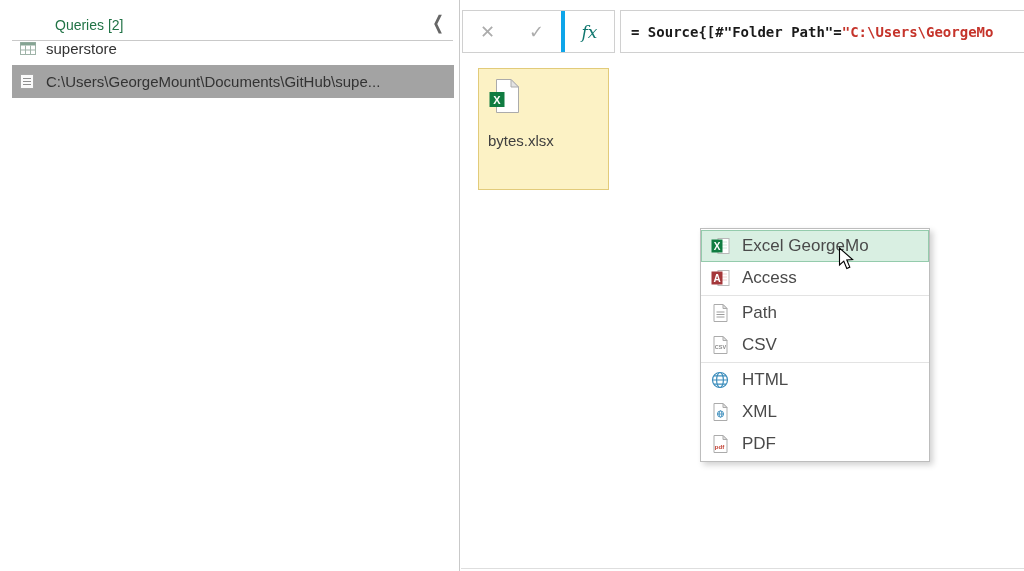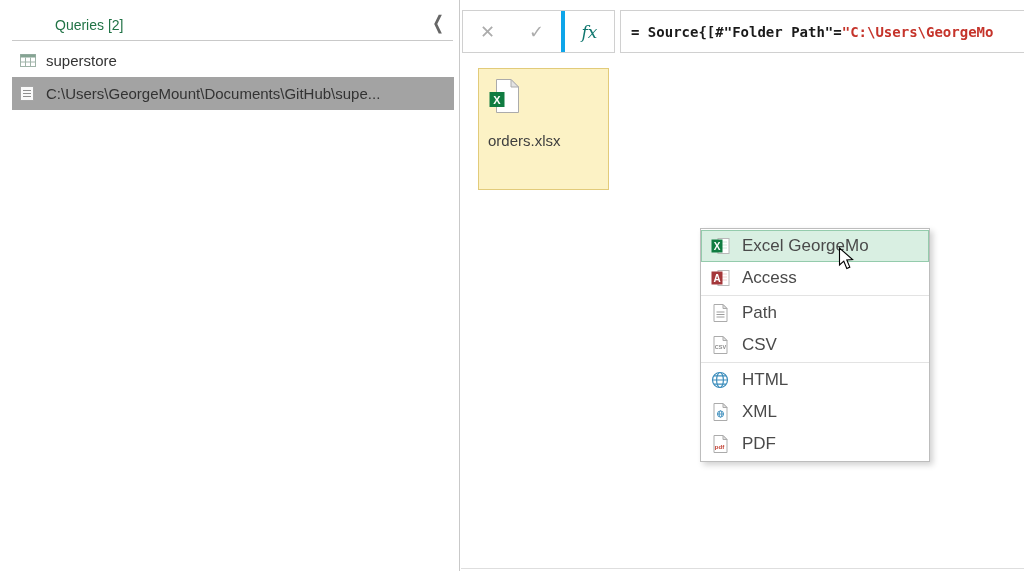--- a/index.html
+++ b/index.html
@@ -7,21 +7,21 @@
     position:relative; width:1024px; height:571px; background:#fff;
     font-family:"Liberation Sans", sans-serif; overflow:hidden;
     -webkit-font-smoothing:antialiased;
   }
 
   
   .sidebar { position:absolute; left:0; top:0; width:460px; height:571px; background:#fff; border-right:1px solid #C9C9C9; box-sizing:border-box; }
   .sidebar-header { position:absolute; left:18px; top:17px; font-size:14px; color:#217346;margin-left:37px; }
   .collapse-btn { position:absolute; right:15px; top:14px; font-size:14px; color:#666; transform:scaleY(1.35); cursor:pointer; }
   .sidebar-rule { position:absolute; left:12px; right:6px; top:40px; border-top:1px solid #C9C9C9; }
-  .query-list { position:absolute; left:0; right:0; top:44px; }
+  .query-list { position:absolute; left:0; right:0; top:32px; }
   .query-row { display:flex; align-items:center; height:33px; margin:0 5px 0 12px; padding-left:8px; gap:10px; font-size:15px; color:#333; white-space:nowrap; overflow:hidden; cursor:pointer; }
   .query-row.selected { background:#a3a3a3; }
   .q-icon { flex:0 0 16px; display:flex; align-items:center; }
 
   
   .fbar-buttons { position:absolute; left:462px; top:10px; width:153px; height:43px; border:1px solid #D0D0D0; background:#fff; box-sizing:border-box; display:flex; }
   .fbar-btn { flex:1; display:flex; align-items:center; justify-content:center; color:#ACACAC; font-size:18px; cursor:pointer; }
   .fbar-fx { flex:1; display:flex; align-items:center; justify-content:center; color:#0f766e; font-size:17px; font-style:italic; font-family:"DejaVu Serif", serif; border-left:4px solid #0ea5e9; cursor:pointer; }
   .fbar-input { position:absolute; left:620px; top:10px; width:405px; height:43px; border:1px solid #D0D0D0; border-right:none; box-sizing:border-box; background:#fff; display:flex; align-items:center; padding-left:10px; overflow:hidden; white-space:pre; font-family:"DejaVu Sans Mono","Liberation Mono",monospace; font-weight:bold; font-size:14px; color:#1A1A1A; cursor:text; }
   .fcode-string { color:#C5342B; }
@@ -89,21 +89,21 @@
   </div>
   <div class="fbar-input"><span>= Source{[#"Folder Path"=</span><span class="fcode-string">"C:\Users\GeorgeMo</span></div>
 
   <div class="file-tile">
     <svg class="tile-icon" width="30" height="34" viewBox="0 0 30 34">
       <path d="M7.5 .5 h14.5 l7.5 7.5 v25.5 h-22 z" fill="#fff" stroke="#ABABAB"></path>
       <path d="M22 .5 l7.5 7.5 h-7.5 z" fill="#E3E3E3" stroke="#ABABAB"></path>
       <rect x="0.5" y="13" width="15" height="15" fill="#107C41"></rect>
       <text x="8" y="24.8" font-size="11" font-weight="bold" fill="#fff" text-anchor="middle" font-family="Liberation Sans, sans-serif">X</text>
     </svg>
-    <div class="file-name">orders.xlsx</div>
+    <div class="file-name">bytes.xlsx</div>
   </div>
 
   <div class="context-menu">
 
     <div class="menu-item highlighted">
       <span class="menu-icon">
         <svg width="19" height="18" viewBox="0 0 19 18">
           <rect x="7" y="1.5" width="11" height="15" fill="#fff" stroke="#B8B8B8"></rect>
           <g stroke="#CFE8DA">
               <line x1="9" y1="5" x2="16" y2="5"></line>

